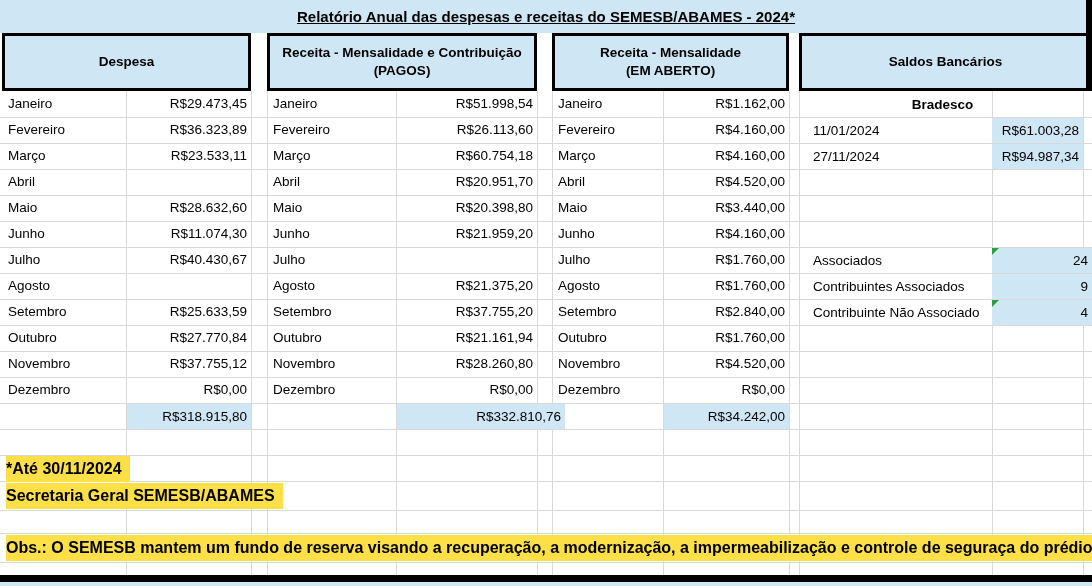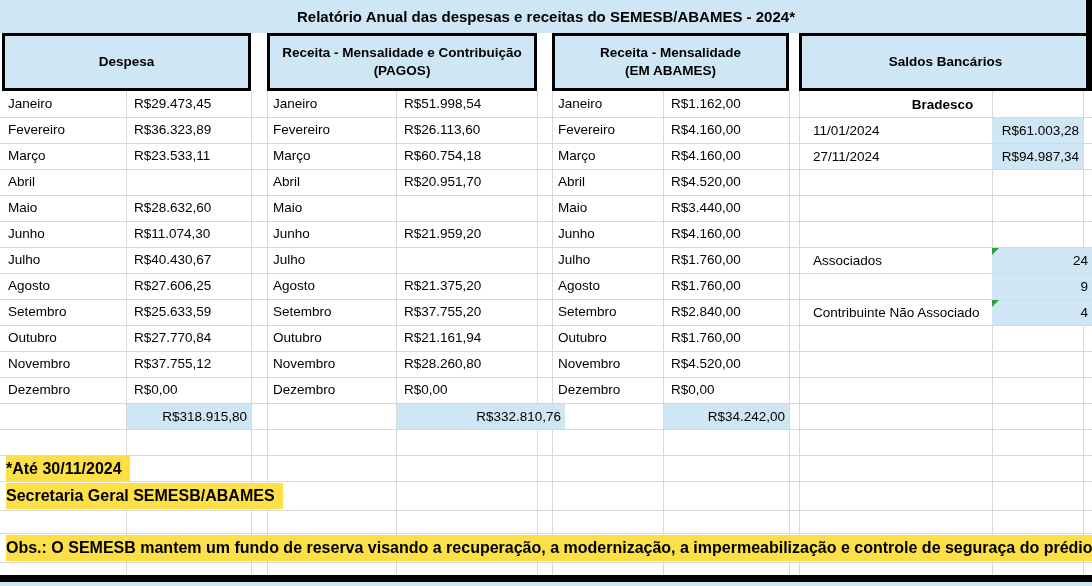--- a/index.html
+++ b/index.html
@@ -5,33 +5,33 @@
   html,body { margin:0; padding:0; background:#fff; }
   .sheet { position:relative; width:1092px; height:586px; background:#ffffff;
            font-family:"Liberation Sans", sans-serif; color:#000; overflow:hidden; }
 
   
   .hl { position:absolute; left:0; width:1092px; height:1px; background:#d9d9d9; }
   .vl { position:absolute; top:91px; height:485px; width:1px; background:#d9d9d9; }
 
   
   .title { position:absolute; left:0; top:0; width:1092px; height:33px; line-height:33px;
-           background:#cfe7f5; text-align:center; font-weight:bold; font-size:15px; }
+           background:#cfe7f5; text-align:center; font-weight:bold; font-size:15px;text-decoration:underline; }
 
   
   .hdr { position:absolute; top:33px; height:58px; box-sizing:border-box; background:#cfe7f5;
          border:3px solid #000; display:flex; flex-direction:column; align-items:center;
          justify-content:center; font-weight:bold; font-size:13.5px; line-height:1.35;
          text-align:center; }
 
   
   .grp { position:absolute; top:91px; }
   .r   { display:flex; height:26px; line-height:26px; font-size:13.5px; }
   .cl  { box-sizing:border-box; padding-left:6px; white-space:nowrap; }
-  .cv  { flex:1; text-align:left; padding-right:4px; white-space:nowrap;padding-left:8px; }
+  .cv  { flex:1; text-align:right; padding-right:4px; white-space:nowrap;padding-left:8px; }
   .gA .cl { width:124px; } .gB .cl { width:129px; } .gC .cl { width:111px; }
 
   
   .bc { position:absolute; background:#cfe7f5; height:25px; line-height:25px; font-size:13.5px;
         text-align:right; padding-right:4px; box-sizing:border-box; white-space:nowrap; }
   .tri { position:absolute; left:0; top:0; width:7px; height:7px; background:#2e9e44;
          clip-path:polygon(0 0, 100% 0, 0 100%); }
 
   
   .blab { position:absolute; height:25px; line-height:25px; font-size:13.5px; white-space:nowrap; }
@@ -85,21 +85,21 @@
 
   <div class="hdr" style="left:2px;width:249px">
     <span>Despesa</span>
   </div>
   <div class="hdr" style="left:267px;width:270px">
     <span>Receita - Mensalidade e Contribuição</span>
     <span>(PAGOS)</span>
   </div>
   <div class="hdr" style="left:552px;width:237px">
     <span>Receita - Mensalidade</span>
-    <span>(EM ABAMES)</span>
+    <span>(EM ABERTO)</span>
   </div>
   <div class="hdr" style="left:799px;width:293px">
     <span>Saldos Bancários</span>
   </div>
 
   <div class="blackstrip" style="left:1086px;top:0;width:6px;height:91px"></div>
 
   <div class="grp gA" style="left:2px;width:249px">
     <div class="r">
         <span class="cl">Janeiro</span>
@@ -123,21 +123,20 @@
     <div class="r">
         <span class="cl">Junho</span>
         <span class="cv">R$11.074,30</span>
       </div>
     <div class="r">
         <span class="cl">Julho</span>
         <span class="cv">R$40.430,67</span>
       </div>
     <div class="r">
         <span class="cl">Agosto</span>
-        <span class="cv">R$27.606,25</span>
       </div>
     <div class="r">
         <span class="cl">Setembro</span>
         <span class="cv">R$25.633,59</span>
       </div>
     <div class="r">
         <span class="cl">Outubro</span>
         <span class="cv">R$27.770,84</span>
       </div>
     <div class="r">
@@ -162,20 +161,21 @@
     <div class="r">
         <span class="cl">Março</span>
         <span class="cv">R$60.754,18</span>
       </div>
     <div class="r">
         <span class="cl">Abril</span>
         <span class="cv">R$20.951,70</span>
       </div>
     <div class="r">
         <span class="cl">Maio</span>
+        <span class="cv">R$20.398,80</span>
       </div>
     <div class="r">
         <span class="cl">Junho</span>
         <span class="cv">R$21.959,20</span>
       </div>
     <div class="r">
         <span class="cl">Julho</span>
       </div>
     <div class="r">
         <span class="cl">Agosto</span>
@@ -257,20 +257,21 @@
   <div class="bname">Bradesco</div>
   <div class="blab" style="left:813px;top:118px">11/01/2024</div>
   <div class="bc" style="left:992px;top:118px;width:91px">R$61.003,28</div>
   <div class="blab" style="left:813px;top:144px">27/11/2024</div>
   <div class="bc" style="left:992px;top:144px;width:91px">R$94.987,34</div>
 
   <div class="blab" style="left:813px;top:248px">Associados</div>
   <div class="bc" style="left:992px;top:248px;width:100px">
     <span class="tri"></span><span>24</span>
   </div>
+  <div class="blab" style="left:813px;top:274px">Contribuintes Associados</div>
   <div class="bc" style="left:992px;top:274px;width:100px">
     <span>9</span>
   </div>
   <div class="blab" style="left:813px;top:300px">Contribuinte Não Associado</div>
   <div class="bc" style="left:992px;top:300px;width:100px">
     <span class="tri"></span><span>4</span>
   </div>
 
   <div class="note" style="left:6px;top:456px">*Até 30/11/2024</div>
   <div class="note" style="left:6px;top:483px">Secretaria Geral SEMESB/ABAMES</div>

